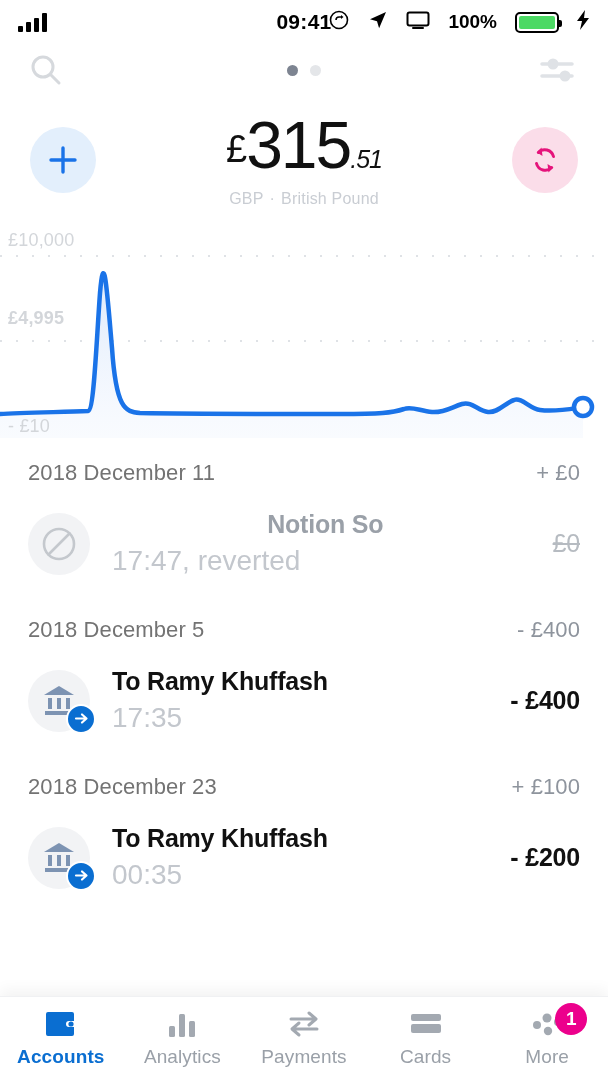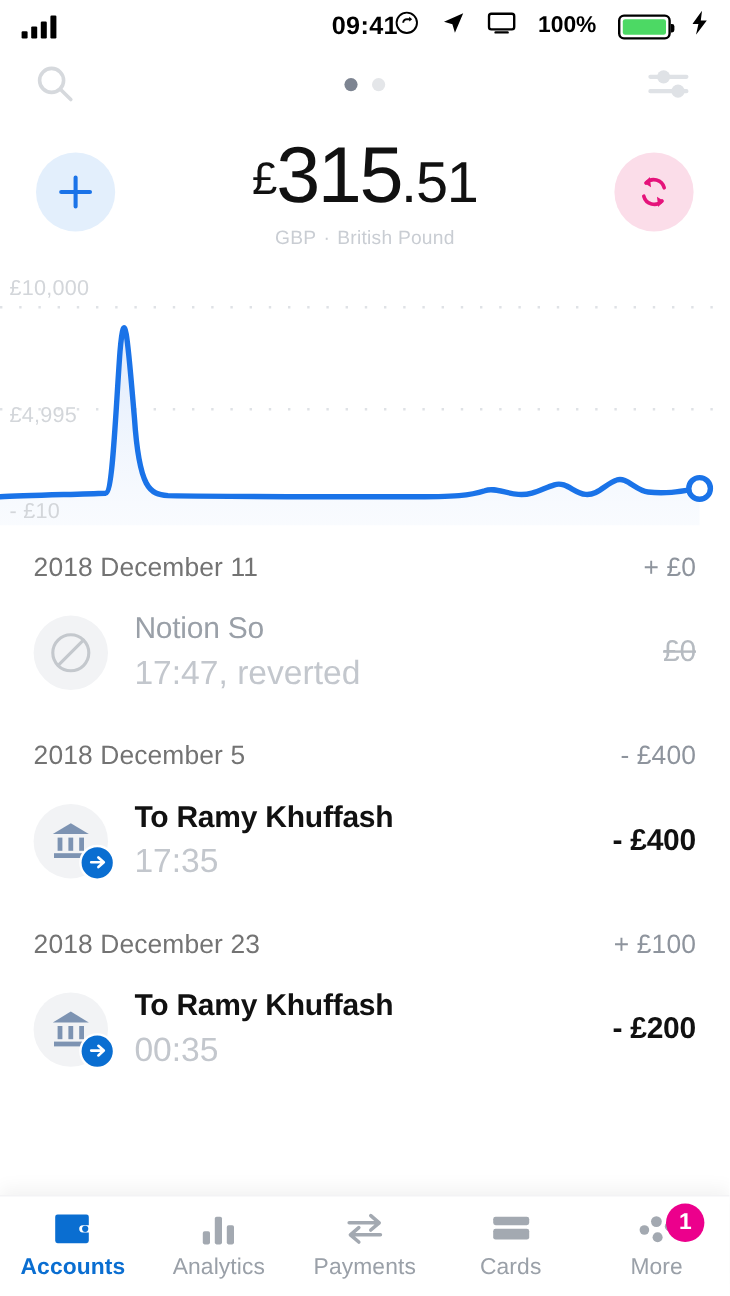--- a/index.html
+++ b/index.html
@@ -66,34 +66,34 @@
   }
   .round-btn.add { background: #e3effc; }
   .round-btn.exchange { background: #fbdde9; }
   .bal-center { text-align: center; flex: 1 1 auto; }
   .bal-amount {
     color: #111; line-height: 1; white-space: nowrap;
     font-weight: 400; letter-spacing: -1px;
   }
   .bal-cur { font-size: 38px; font-weight: 500; vertical-align: 6px; }
   .bal-int { font-size: 66px; font-weight: 400; letter-spacing: -2px; }
-  .bal-dec { font-size: 48px; font-weight: 500; }
+  .bal-dec { font-size: 25px; font-weight: 500; font-style: italic; }
   .bal-sub {
     margin-top: 12px; font-size: 16px; color: #c9cdd3; letter-spacing: .2px;
   }
   .bal-sub .dot-sep { padding: 0 6px; }
 
   
   .chart-wrap { position: relative; height: 210px; margin-top: 14px; }
   .chart-wrap svg { display:block; width: 608px; height: 210px; }
   .axis-label {
     position: absolute; font-size: 18px; color: #d3d6da; letter-spacing: .2px;
   }
   .axis-top { left: 8px; top: 2px; }
-  .axis-mid { left: 8px; top: 108px; }
+  .axis-mid { left: 8px; top: 80px; font-weight: bold; }
   .axis-bot { left: 8px; top: 188px; }
 
   
   .tx-list { overflow: hidden; }
   .tx-date-row {
     display: flex; justify-content: space-between; align-items: baseline;
     padding: 22px 28px 6px 28px;
   }
   .tx-date { font-size: 22px; color: #737373; letter-spacing: .1px; }
   .tx-date-sum { font-size: 22px; color: #8e949d; letter-spacing: .1px; }
@@ -108,21 +108,21 @@
     position: absolute; right: -6px; bottom: -2px;
     width: 30px; height: 30px; border-radius: 50%; background: #0a6ed1;
     display:flex; align-items:center; justify-content:center;
     border: 2px solid #fff;
   }
   .tx-main { flex: 1 1 auto; min-width: 0; }
   .tx-title {
     font-size: 25px; color: #111; font-weight: 600; letter-spacing: -.2px;
     white-space: nowrap; overflow: hidden; text-overflow: ellipsis;
   }
-  .tx-title.muted { color: #9aa0a8; font-weight: 400; }
+  .tx-title.muted { color: #9aa0a8; font-weight: 700; text-align: center; }
   .tx-sub { font-size: 28px; color: #c3c7cd; margin-top: 6px; }
   .tx-amt {
     font-size: 25px; color: #111; font-weight: 600; white-space: nowrap;
     margin-left: 14px; letter-spacing: -.2px;
   }
   .tx-amt.muted { color: #b6bbc1; font-weight: 500; text-decoration: line-through; }
 
   
   .tabbar {
     position: absolute; left: 0; right: 0; bottom: 0; height: 84px;

